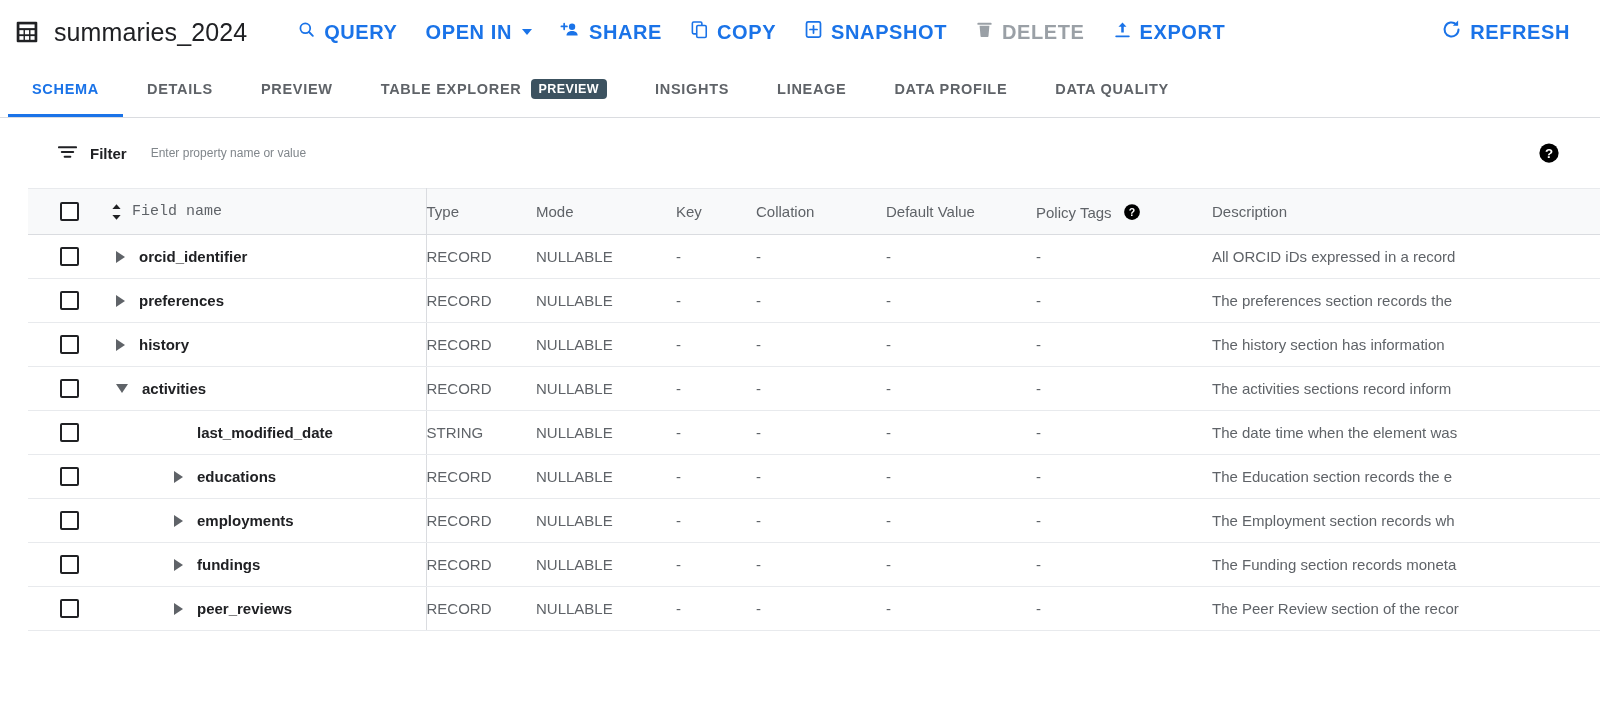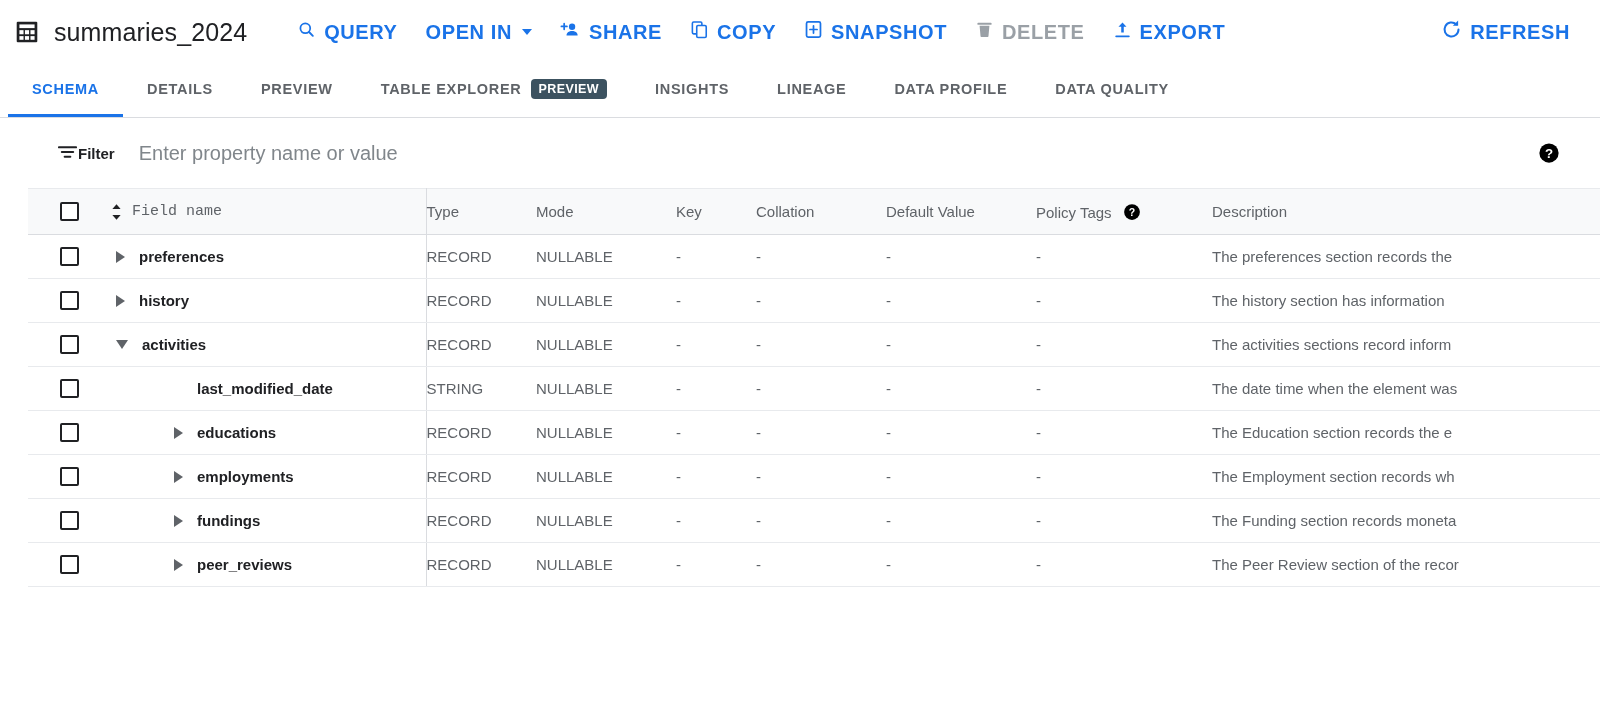--- a/index.html
+++ b/index.html
@@ -115,34 +115,34 @@
   .filterbar {
     height: 70px;
     display: flex;
     align-items: center;
     padding: 0 40px 0 58px;
     background: #fff;
   }
   .filter-label {
     display: inline-flex;
     align-items: center;
-    gap: 1px;
+    gap: 13px;
     color: #202124;
     font-size: 15px;
     font-weight: 600;
     cursor: pointer;
     flex: 0 0 auto;
   }
   .filter-input {
     border: none;
     outline: none;
     background: transparent;
     margin-left: 22px;
     font-family: "Liberation Sans", sans-serif;
-    font-size: 20px;
+    font-size: 12px;
     color: #202124;
     flex: 1 1 auto;
     height: 30px;
   }
   .filter-input::placeholder { color: #80868b; }
   .help-dot {
     flex: 0 0 auto;
     cursor: pointer;
     line-height: 0;
   }
@@ -438,20 +438,40 @@
       </tr>
     </thead>
     <tbody id="schema-body">
         <tr>
           <td class="c-check">
             <span class="chk"></span>
           </td>
           <td class="c-field">
             <span class="field-cell" style="padding-left: 32px;">
               <span class="twisty closed"></span>
+              <span class="field-name">orcid_identifier</span>
+            </span>
+          </td>
+          <td class="c-type">RECORD</td>
+          <td class="c-mode">NULLABLE</td>
+          <td class="c-key">-</td>
+          <td class="c-coll">-</td>
+          <td class="c-defv">-</td>
+          <td class="c-ptag">-</td>
+          <td class="c-desc">
+            <span class="desc-text">All ORCID iDs expressed in a record</span>
+          </td>
+        </tr>
+        <tr>
+          <td class="c-check">
+            <span class="chk"></span>
+          </td>
+          <td class="c-field">
+            <span class="field-cell" style="padding-left: 32px;">
+              <span class="twisty closed"></span>
               <span class="field-name">preferences</span>
             </span>
           </td>
           <td class="c-type">RECORD</td>
           <td class="c-mode">NULLABLE</td>
           <td class="c-key">-</td>
           <td class="c-coll">-</td>
           <td class="c-defv">-</td>
           <td class="c-ptag">-</td>
           <td class="c-desc">

